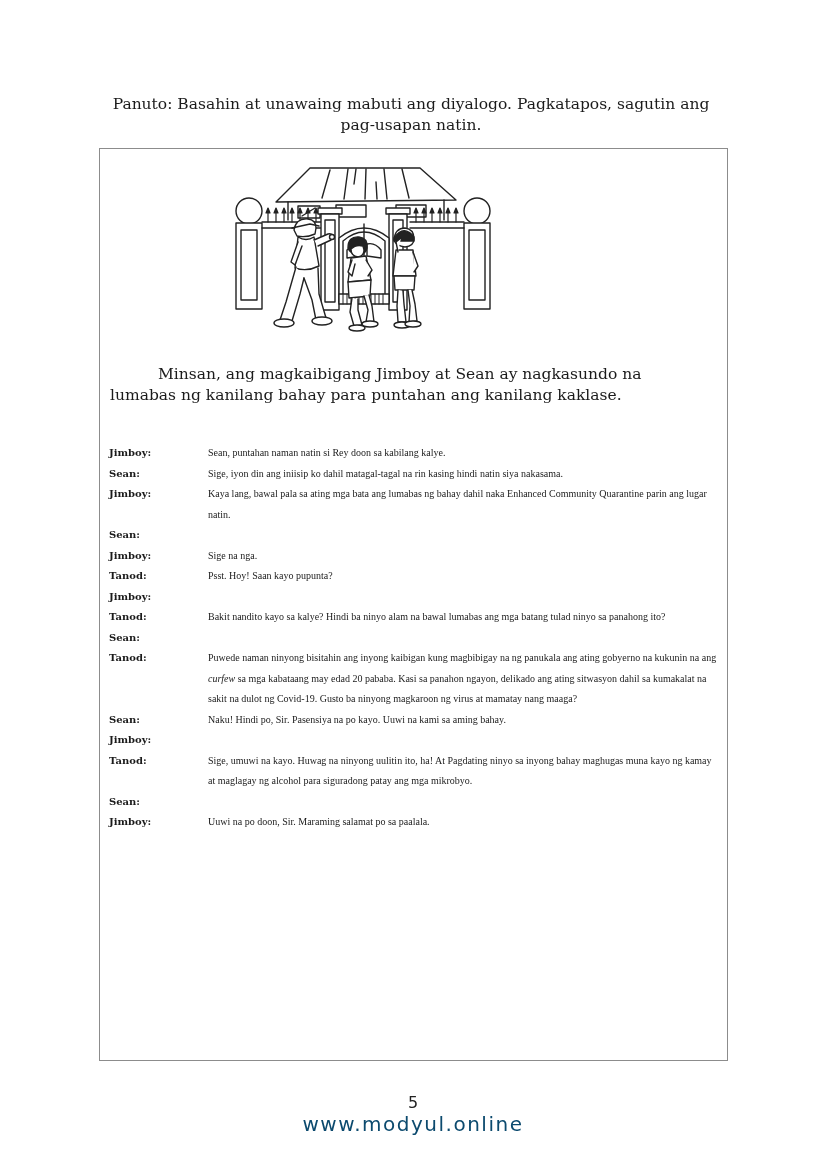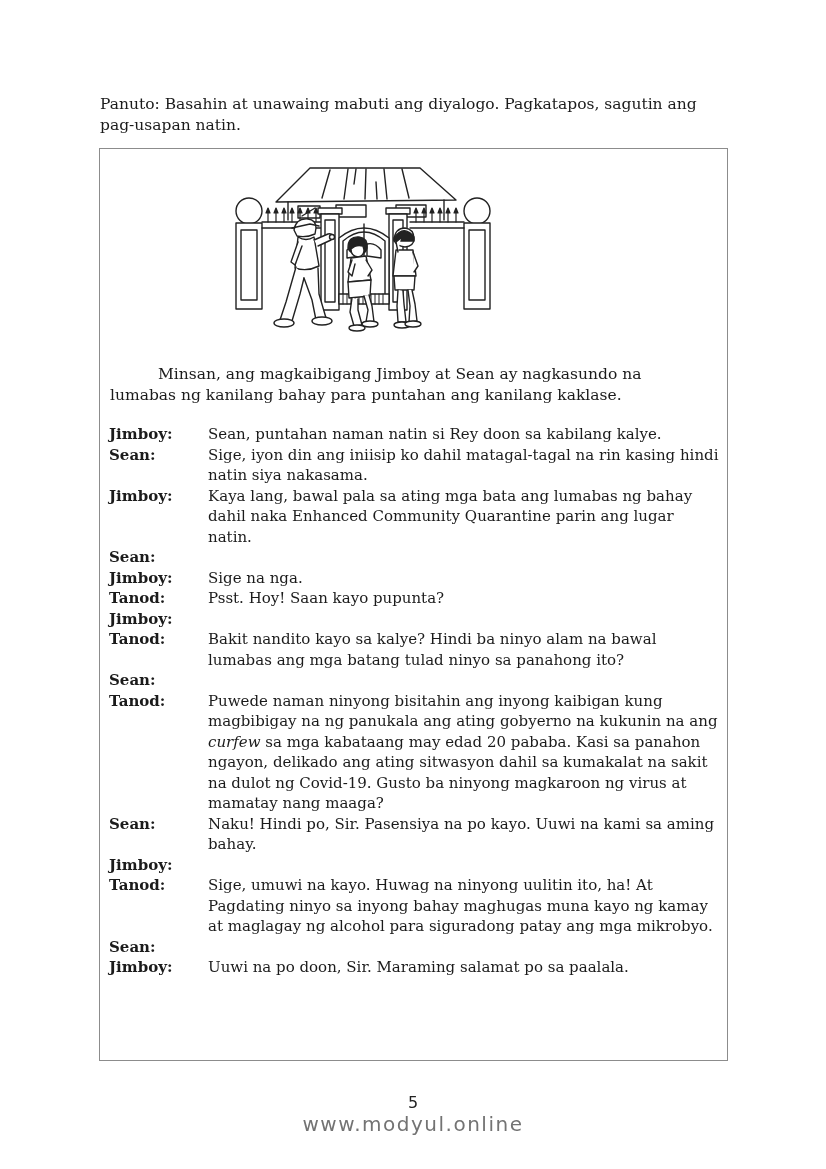--- a/index.html
+++ b/index.html
@@ -15,21 +15,21 @@
     color: #1b1b1b;
     overflow: hidden;
   }
   .instruction {
     position: absolute;
     left: 100px;
     top: 94px;
     width: 622px;
     font-size: 15.5px;
     line-height: 21px;
-    text-align: left;
+    text-align: center;
   }
   .dialog-box {
     position: absolute;
     left: 99px;
     top: 148px;
     width: 629px;
     height: 913px;
     border: 1.5px solid #8c8c8c;
     box-sizing: border-box;
     background: #ffffff;
@@ -40,51 +40,51 @@
     height: 198px;
   }
   .illustration-wrap svg { display: block; }
   .intro {
     margin: 12px 24px 0 10px;
     font-size: 15.5px;
     line-height: 21px;
     text-indent: 48px;
   }
   .dialogue {
-    margin: 18px 6px 0 9px;
-    font-size: 15px;
+    margin: 37px 6px 0 9px;
+    font-size: 10px;
     line-height: 20.5px;
   }
   .dialogue-row { display: flex; }
   .speaker {
     flex: 0 0 99px;
     font-weight: bold;
   }
-  .line-text { flex: 1; }
+  .line-text { flex: 1; font-family: Liberation Serif, serif; }
   .italic { font-style: italic; }
   .page-number {
     position: absolute;
     top: 1093px;
     left: 0;
     width: 100%;
     text-align: center;
     font-family: "DejaVu Sans", "Liberation Sans", sans-serif;
     font-size: 16px;
     color: #222222;
   }
   .watermark {
     position: absolute;
     top: 1112px;
     left: 0;
     width: 100%;
     text-align: center;
     font-family: "DejaVu Sans", "Liberation Sans", sans-serif;
     font-size: 20px;
     letter-spacing: 1.5px;
-    color: #737373;
+    color: #0c4a6e;
   }
 </style>
 </head>
 <body>
 
 <div class="instruction">Panuto: Basahin at unawaing mabuti ang diyalogo. Pagkatapos, sagutin ang pag-usapan natin.</div>
 
 <div class="dialog-box">
 
   <div class="illustration-wrap">

